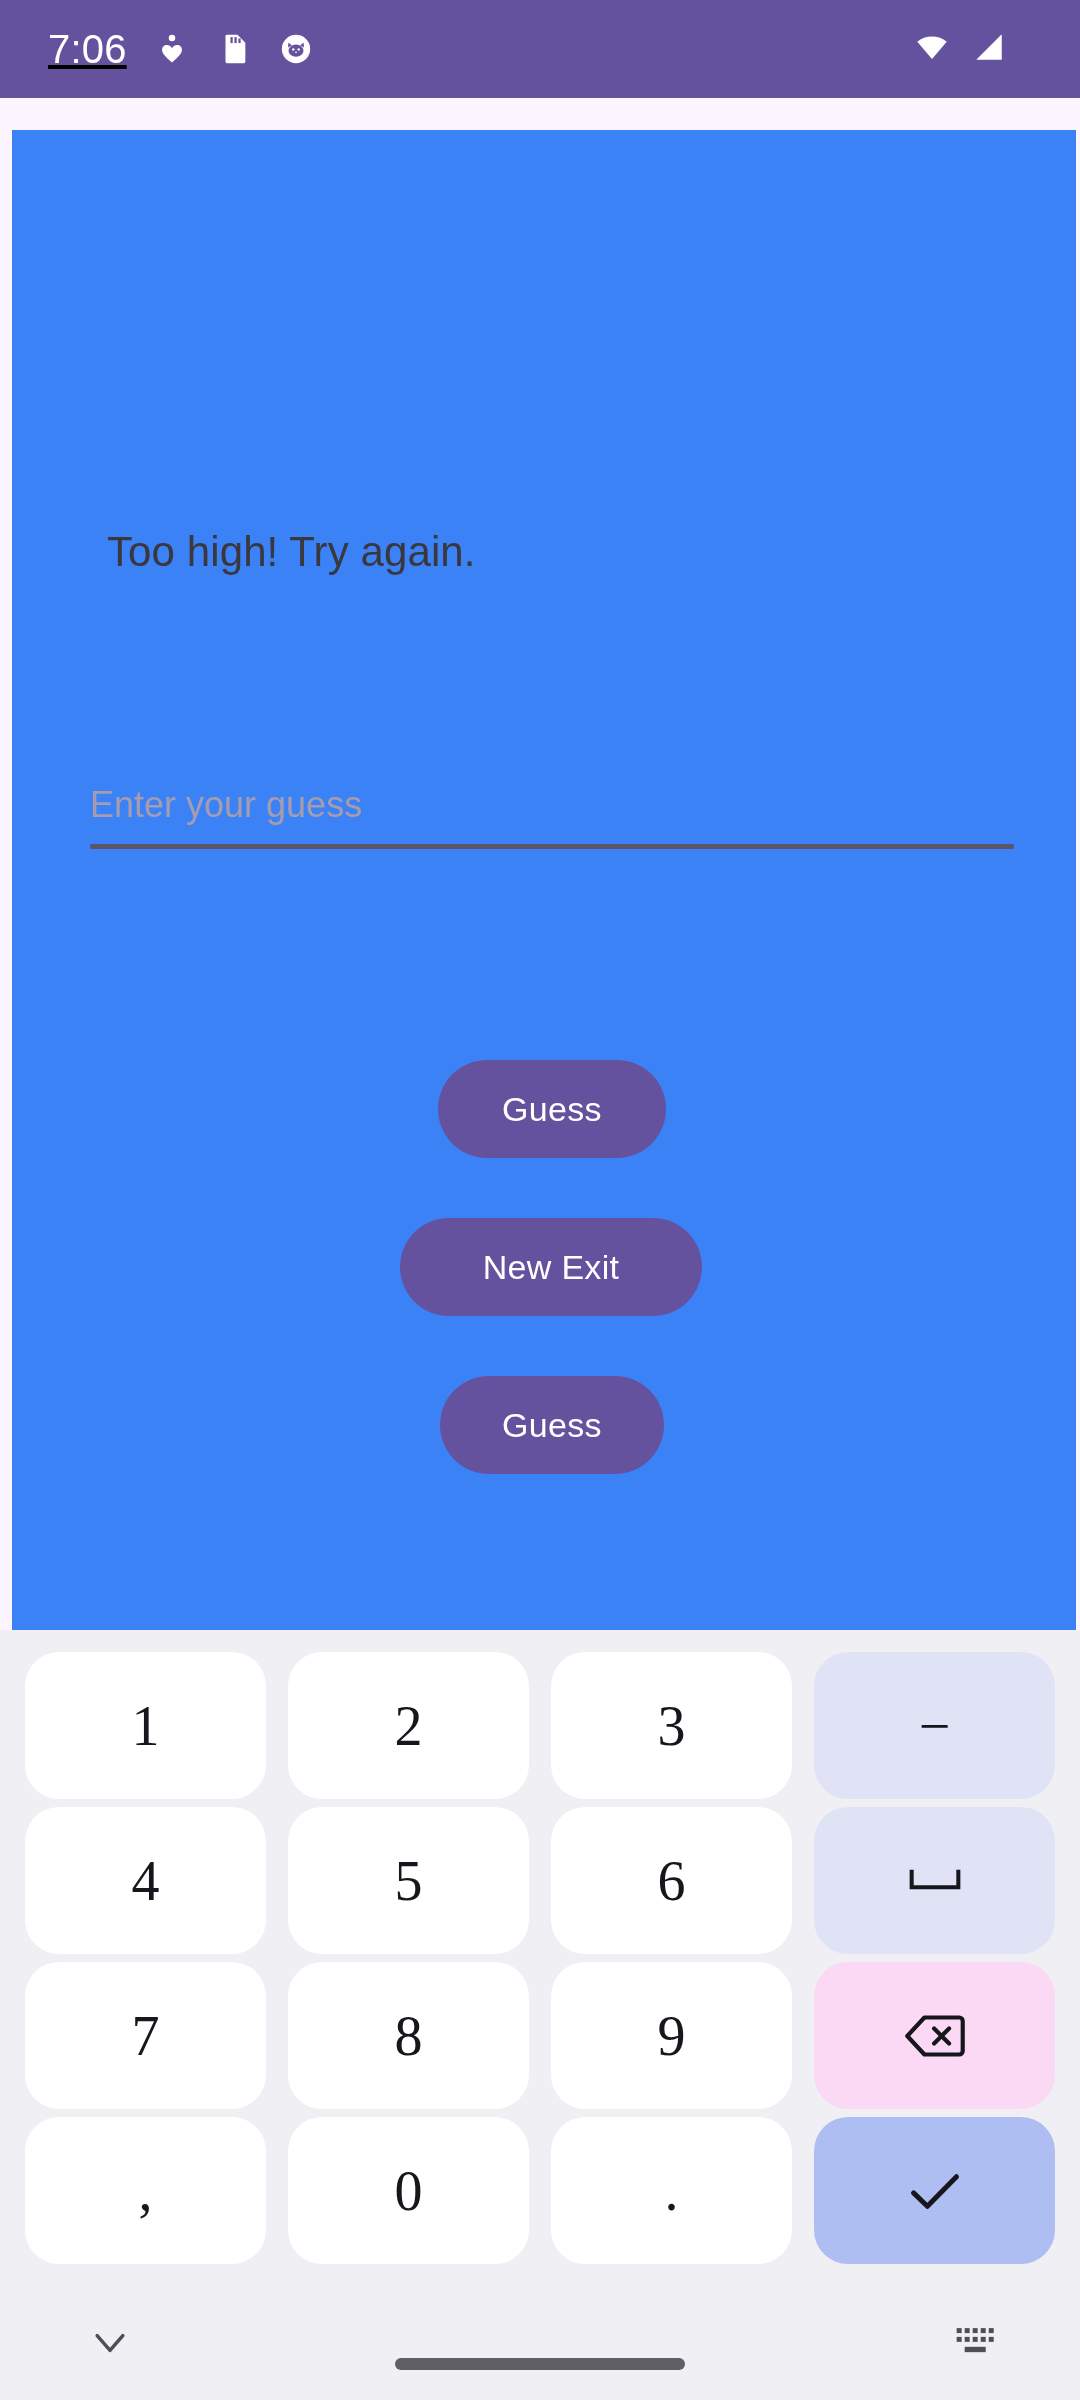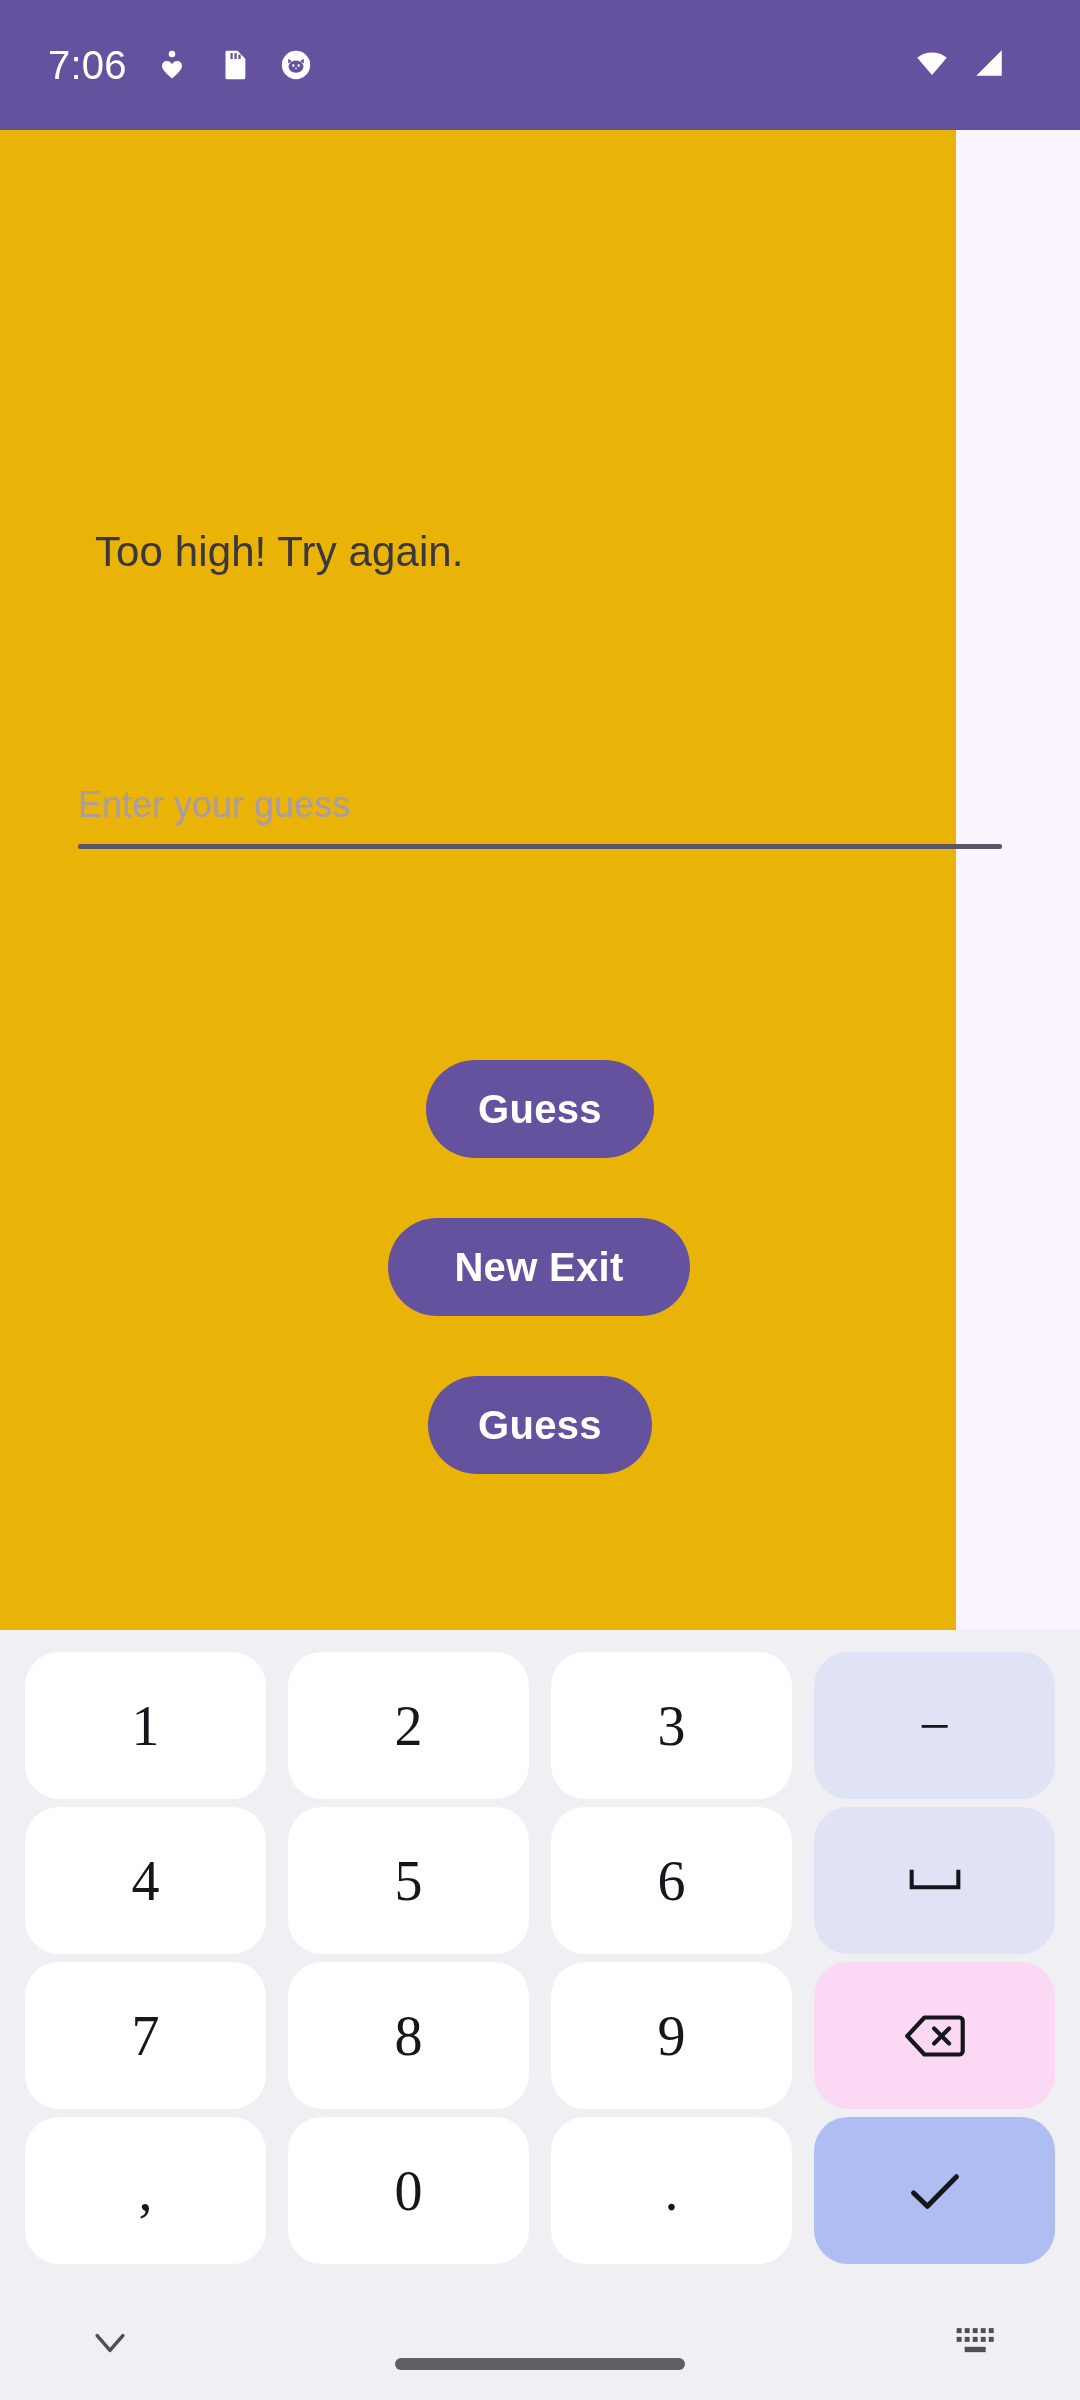--- a/index.html
+++ b/index.html
@@ -11,39 +11,40 @@
   }
   #screen {
     position:relative;
     width:1080px; height:2400px;
     background:#FCF4FF;
   }
 
   
   #status-bar {
     position:absolute; top:0; left:0;
-    width:1080px; height:130px;
+    width:1080px; height:98px;
     background:#65529E;
     display:flex; align-items:center;
     justify-content:space-between;
     padding:0 40px 0 48px;
+    text-decoration:underline;
   }
   .sb-left { display:flex; align-items:center; gap:28px; }
   .sb-time {
     color:#FFFFFF; font-size:40px; letter-spacing:0.2px;
     font-family:"Liberation Sans", sans-serif;
   }
   .sb-icon { width:34px; height:34px; display:block; }
   .sb-right { display:flex; align-items:center; gap:18px; padding-right:32px; }
 
   
   #content {
-    position:absolute; top:130px; left:0;
-    width:956px; height:1500px;
-    background:#eab308;
+    position:absolute; top:130px; left:12px;
+    width:1064px; height:1500px;
+    background:#3b82f6;
   }
   #result-message {
     position:absolute; top:398px; left:95px;
     font-size:42px; color:#3B373E;
     font-family:"Liberation Sans", sans-serif;
     letter-spacing:0.1px;
   }
   #guess-field-wrap {
     position:absolute; top:640px; left:78px;
     width:924px;
@@ -60,21 +61,21 @@
     width:924px; height:5px; background:#5D5468;
     margin-top:4px; border-radius:2px;
   }
 
   .btn {
     position:absolute;
     background:#65529E;
     color:#FFFFFF;
     border:none; outline:none;
     border-radius:200px;
-    font-size:40px; font-weight:bold;
+    font-size:34px; font-weight:normal;
     font-family:"Liberation Sans", sans-serif;
     letter-spacing:0.3px;
     cursor:pointer;
     display:flex; align-items:center; justify-content:center;
   }
   #btn-guess    { top:930px;  left:426px; width:228px; height:98px; }
   #btn-newgame  { top:1088px; left:388px; width:302px; height:98px; }
   #btn-exit     { top:1246px; left:428px; width:224px; height:98px; }
 
   

